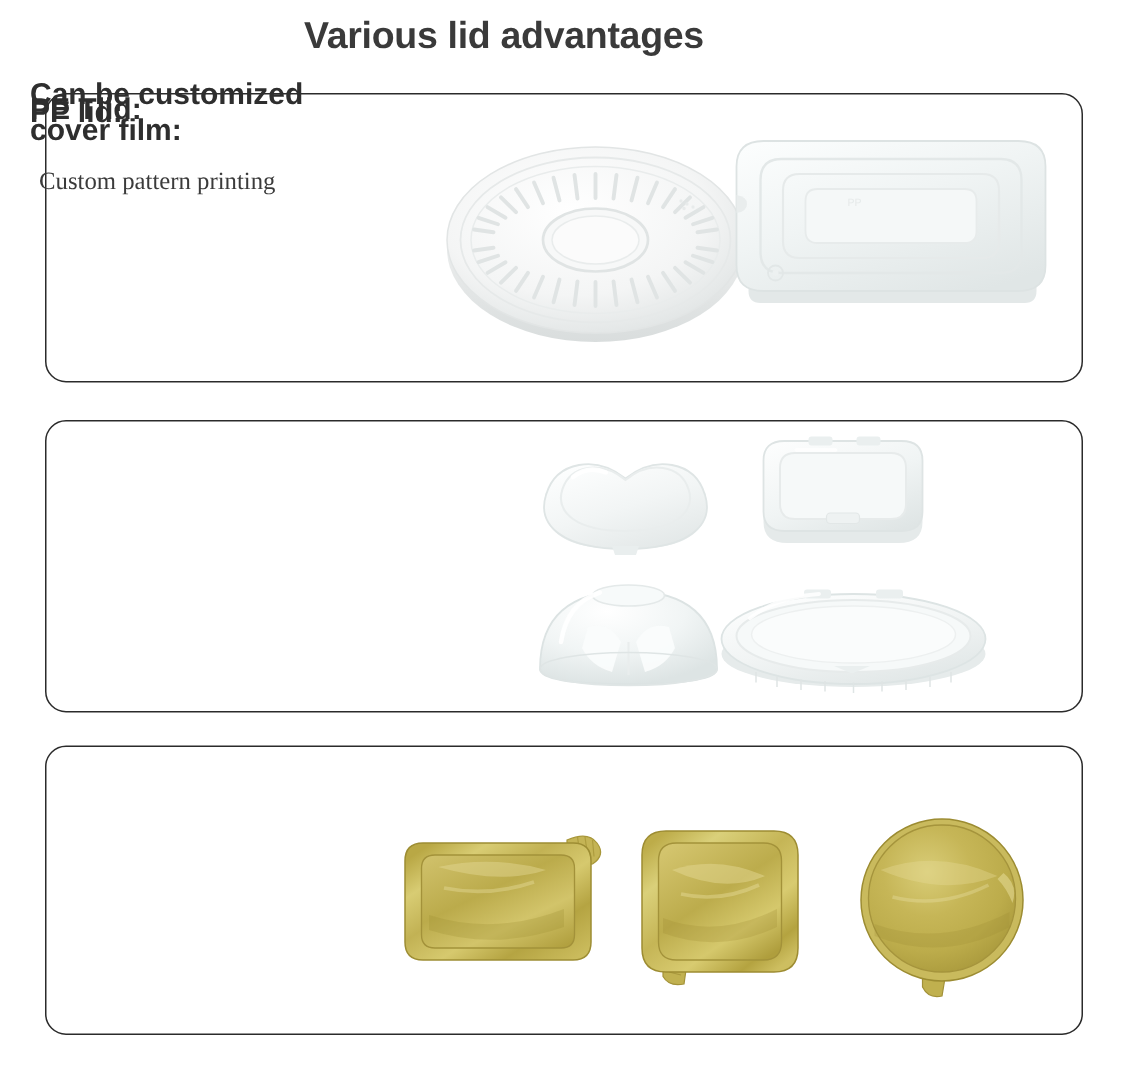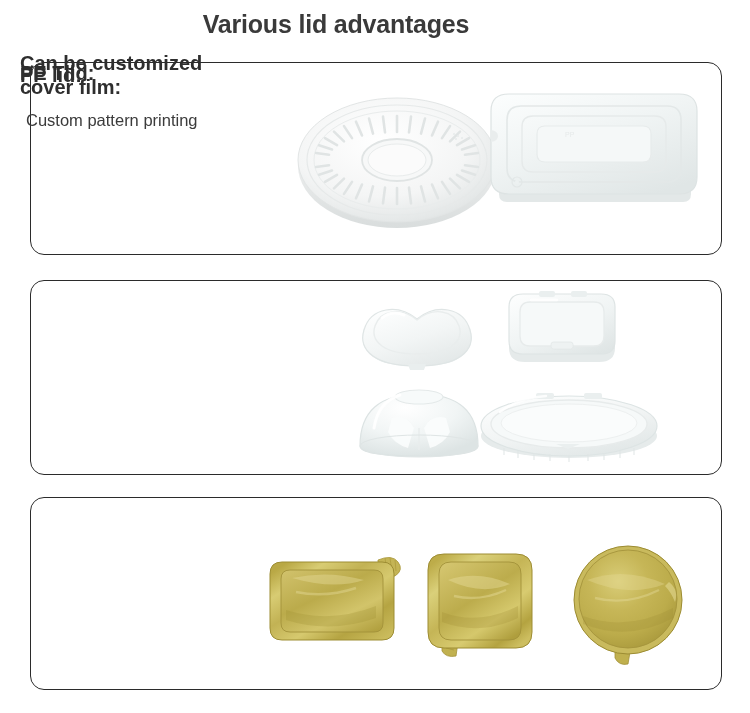--- a/index.html
+++ b/index.html
@@ -58,21 +58,21 @@
     font-size: 17px;
     font-weight: normal;
     color: #3b3b3b;
     line-height: 1.45;
     white-space: pre-line;
     margin-top: 3px;
   }
   #text-pp   { top: 64px; }
   #text-pe   { top: 62px; }
   #text-foil { top: 52px; }
-  #text-foil .card-sub { margin-top: 10px; padding-left: 6px; font-size: 16.5px; }
+  #text-foil .card-sub { margin-top: 10px; padding-left: 6px; font-size: 16.5px; font-family: Liberation Serif, serif; }
 
   
   .art { position: absolute; }
   .art svg { display: block; }
 
   
   #art-pp-round   { left: 296px; top: 92px;  }
   #art-pp-rect    { left: 487px; top: 86px;  }
 
   #art-pe-heart   { left: 352px; top: 288px; }

